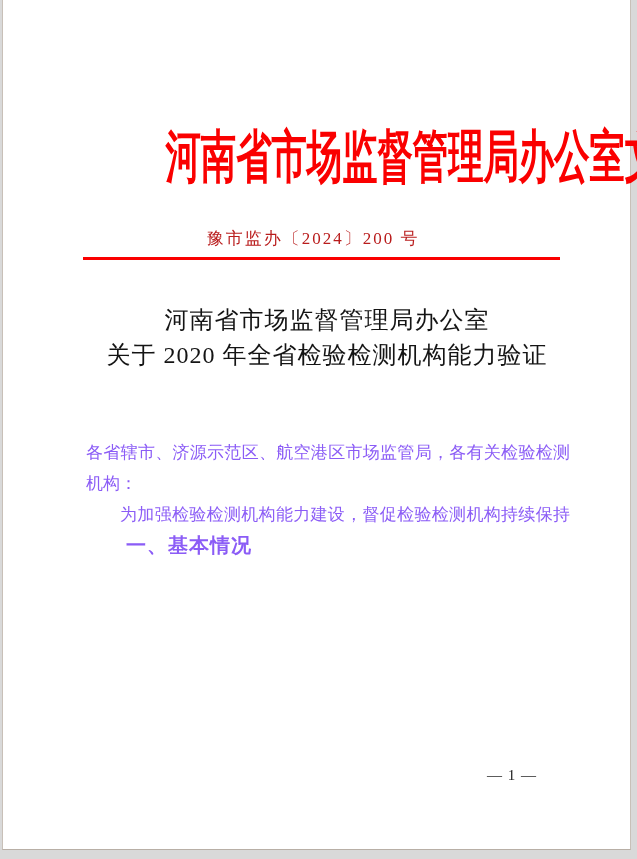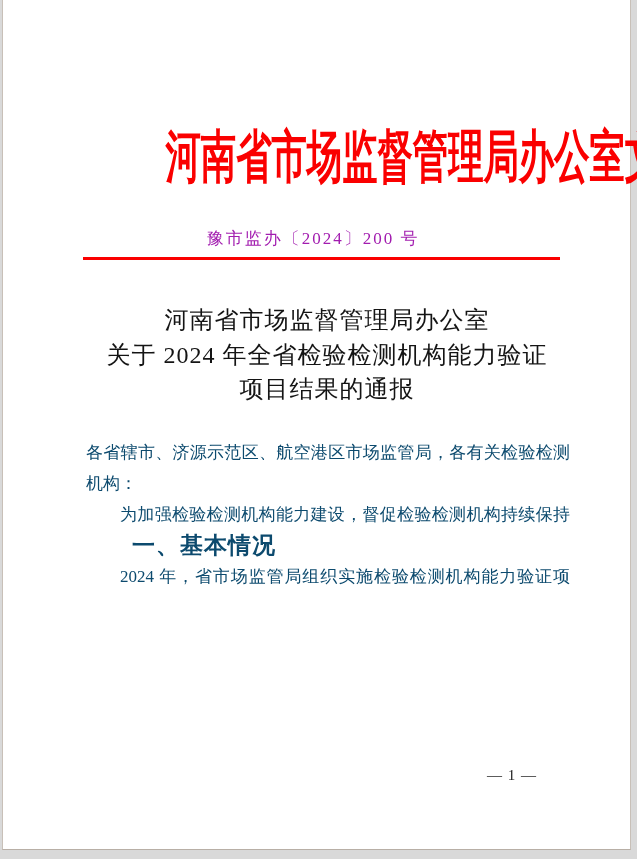--- a/index.html
+++ b/index.html
@@ -45,21 +45,21 @@
   
   .doc-number {
     position: absolute;
     top: 228px;
     left: 40px;
     width: 540px;
     text-align: center;
     font-size: 17px;
     line-height: 22px;
     letter-spacing: 2px;
-    color: #a21caf;
+    color: #b91c1c;
   }
   
   .red-rule {
     position: absolute;
     top: 257px;
     left: 80px;
     width: 477px;
     height: 3px;
     background: var(--accent-red, #fa0000);
   }
@@ -76,36 +76,36 @@
     letter-spacing: 1px;
   }
   
   .body-text {
     position: absolute;
     top: 437px;
     left: 83px;
     width: 484px;
     font-size: 17px;
     line-height: 31px;
-    color: #0c4a6e;
+    color: #8b5cf6;
   }
   .body-text .line { white-space: nowrap; }
   .body-text .line.jf {
     white-space: normal;
     text-align: justify;
     text-align-last: justify;
     overflow: hidden;
     height: 31px;
   }
   .body-text .line.ind { text-indent: 2em; }
   .body-text .line.heading {
     font-family: "Liberation Sans", "DejaVu Sans", sans-serif;
     font-weight: 700;
     letter-spacing: 1px;
-    font-size: 23px;
+    font-size: 20px;
   }
   
   .page-number {
     position: absolute;
     top: 767px;
     left: 484px;
     font-size: 15px;
     letter-spacing: 1px;
     color: #222;
     white-space: nowrap;
@@ -119,27 +119,25 @@
   <div class="red-header">
     <span class="inner">河南省市场监督管理局办公室文件</span>
   </div>
 
   <div class="doc-number">豫市监办〔2024〕200 号</div>
 
   <div class="red-rule"></div>
 
   <div class="doc-title">
     <div>河南省市场监督管理局办公室</div>
-    <div>关于 2024 年全省检验检测机构能力验证</div>
-    <div>项目结果的通报</div>
+    <div>关于 2020 年全省检验检测机构能力验证</div>
   </div>
 
   <div class="body-text">
     <div class="line jf">各省辖市、济源示范区、航空港区市场监管局，各有关检验检测</div>
     <div class="line">机构：</div>
     <div class="line jf ind">为加强检验检测机构能力建设，督促检验检测机构持续保持</div>
     <div class="line heading ind">一、基本情况</div>
-    <div class="line jf ind">2024 年，省市场监管局组织实施检验检测机构能力验证项</div>
   </div>
 
   <div class="page-number">— 1 —</div>
 
 </div>
 
 </body></html>

